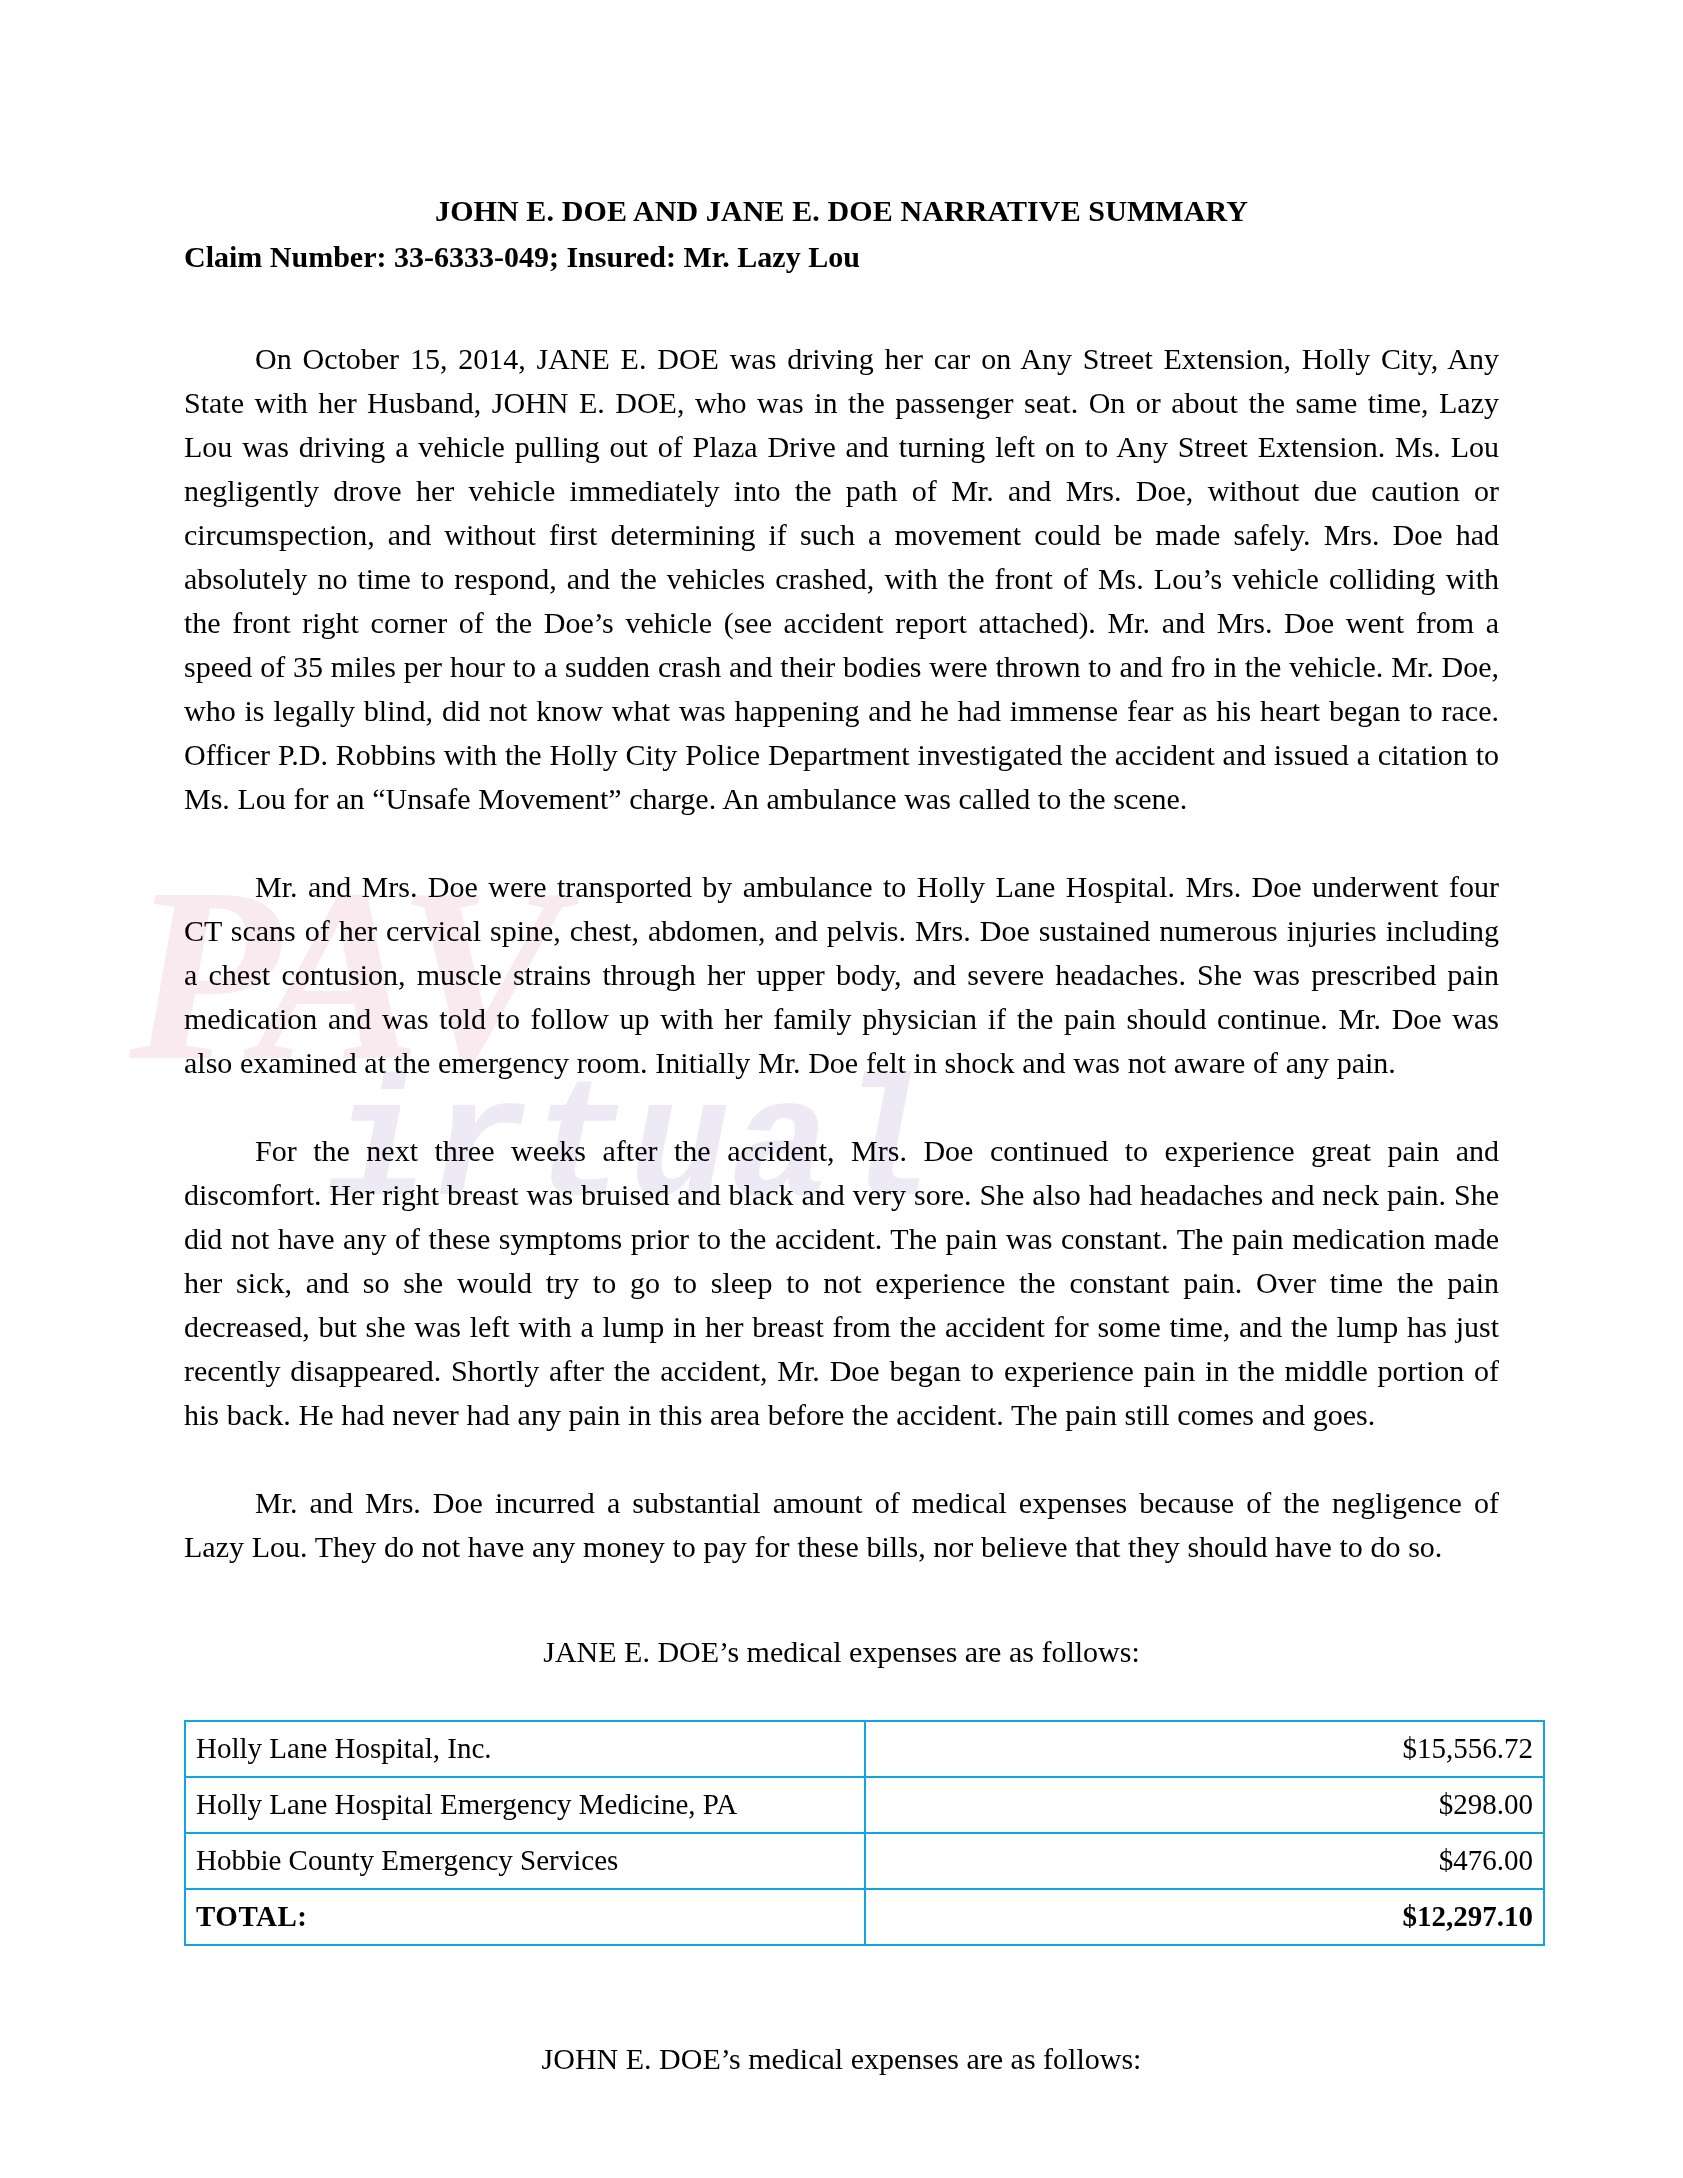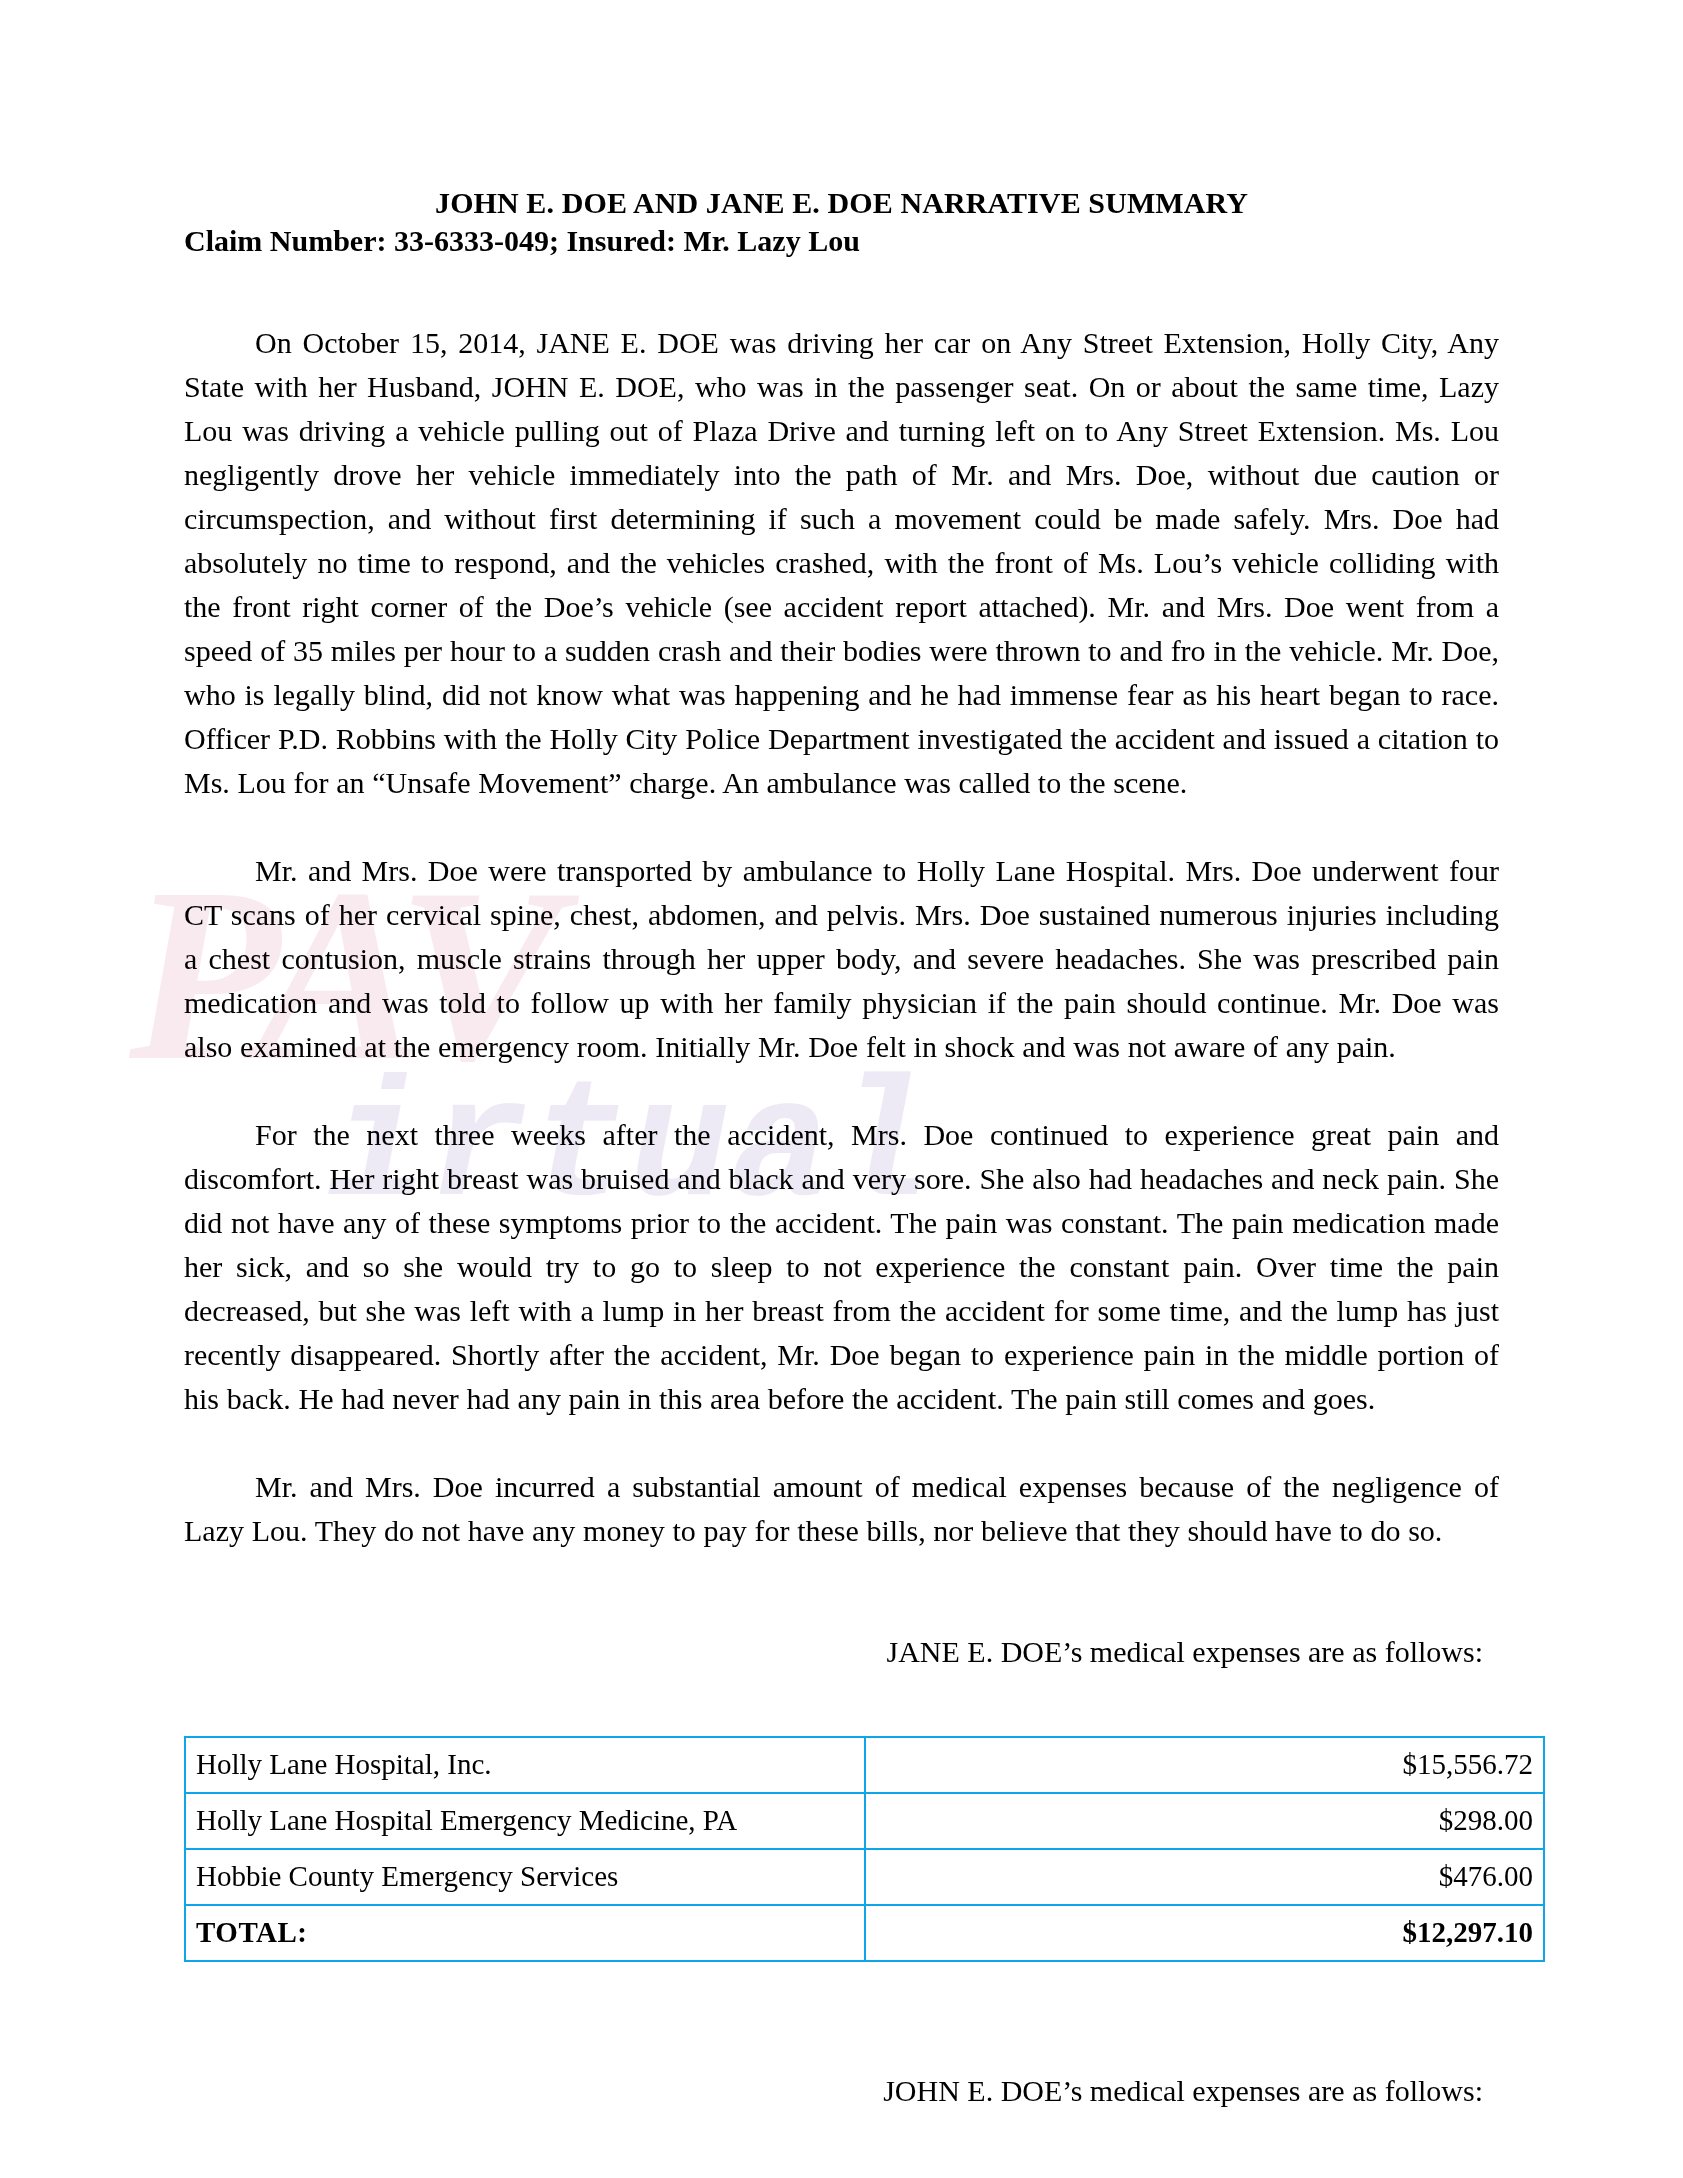--- a/index.html
+++ b/index.html
@@ -62,21 +62,21 @@
     padding: 184px 184px 0 184px;
     box-sizing: border-box;
   }
 
   .doc-title {
     text-align: center;
     font-weight: bold;
     font-size: 30px;
     line-height: 38px;
     letter-spacing: 0.1px;
-    margin: 0;
+    margin: 8px;
   }
   .doc-subtitle {
     text-align: left;
     font-weight: bold;
     font-size: 30px;
     line-height: 38px;
     margin: 0 0 0 0;
   }
 
   .para {
@@ -92,23 +92,23 @@
   .para-gap {
     height: 44px;
   }
   .gap-sm { height: 46px; }
   .gap-md { height: 61px; }
   .gap-lg { height: 91px; }
 
   .lead-line {
     font-size: 30px;
     line-height: 44px;
-    text-align: right;
+    text-align: center;
     text-indent: 0;
-    margin: 16px;
+    margin: 0;
   }
 
   table.expenses {
     border-collapse: collapse;
     width: 1316px;
     margin: 0;
     table-layout: fixed;
   }
   table.expenses td {
     border: 2px solid #0ea5e9;

